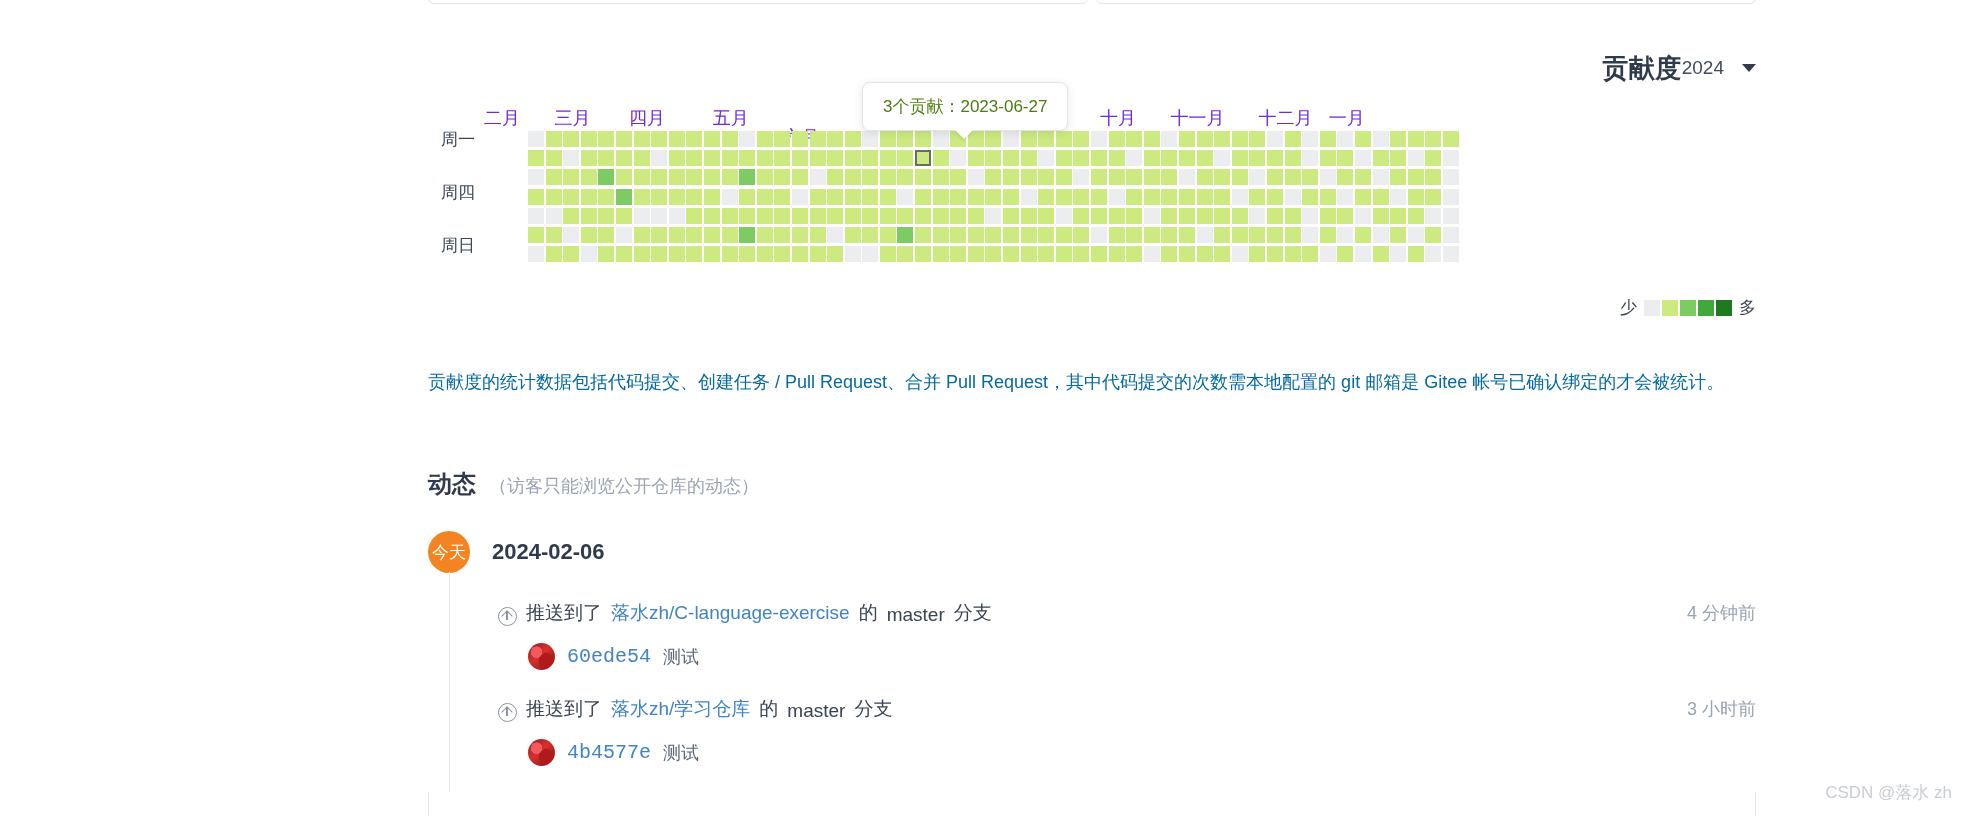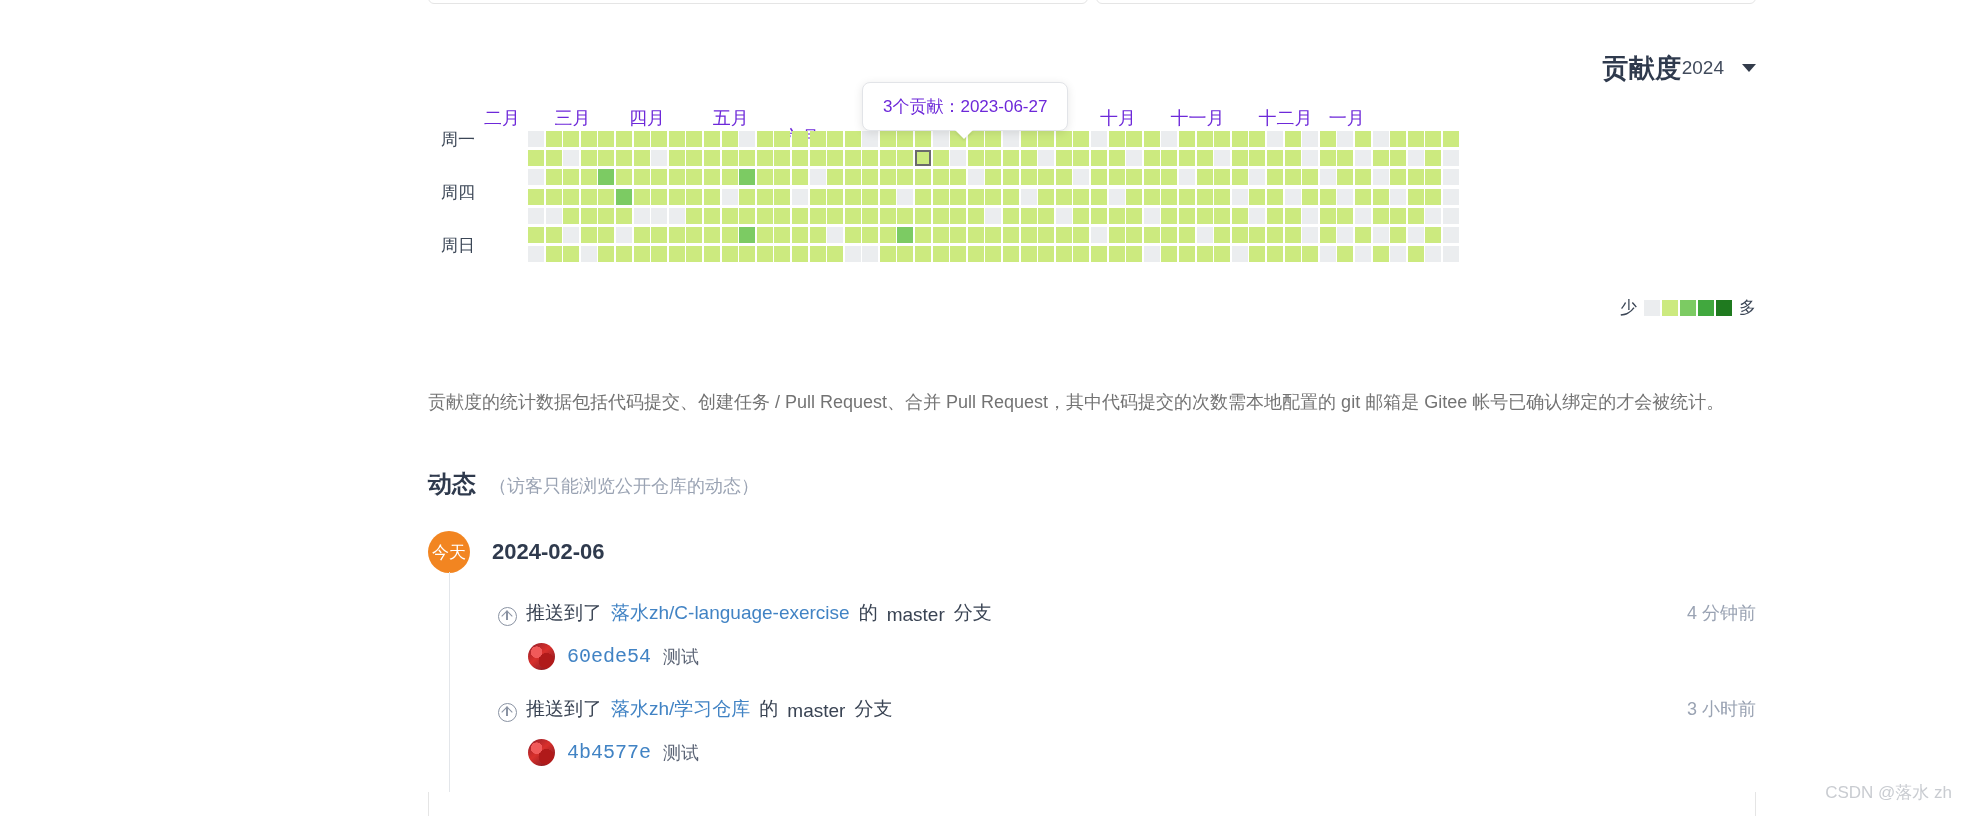--- a/index.html
+++ b/index.html
@@ -75,21 +75,21 @@
     outline: 2px solid #6b6b6b;
     outline-offset: -2px;
   }
 
   
   .tooltip {
     position: absolute; left: 862px; top: 82px;
     background: #fff; border: 1px solid #e2e4e8;
     border-radius: 8px;
     padding: 12px 20px;
-    font-size: 17px; color: #6d28d9;
+    font-size: 17px; color: #4d7c0f;
     box-shadow: 0 2px 10px rgba(0,0,0,.10);
     white-space: nowrap; z-index: 10;
   }
   .tooltip::after {
     content: ""; position: absolute;
     left: 92px; bottom: -9px;
     width: 0; height: 0;
     border-left: 9px solid transparent;
     border-right: 9px solid transparent;
     border-top: 9px solid #fff;
@@ -104,23 +104,23 @@
   }
   .legend .sw { width: 16px; height: 16px; display: block; }
 
   
   .stats {
     position: absolute; left: 428px; top: 325px;
     display: flex; gap: 42px;
     font-size: 19px; color: #394353;
   }
   .desc {
-    position: absolute; left: 428px; top: 388px;
+    position: absolute; left: 428px; top: 368px;
     width: 1310px;
-    font-size: 18px; line-height: 1.62; color: #737373;
+    font-size: 18px; line-height: 1.62; color: #0369a1;
   }
 
   
   .activity-header {
     position: absolute; left: 428px; top: 468px;
     display: flex; align-items: baseline; gap: 13px;
   }
   .activity-header .t {
     font-size: 24px; font-weight: bold; color: #2f3a4d;
   }

